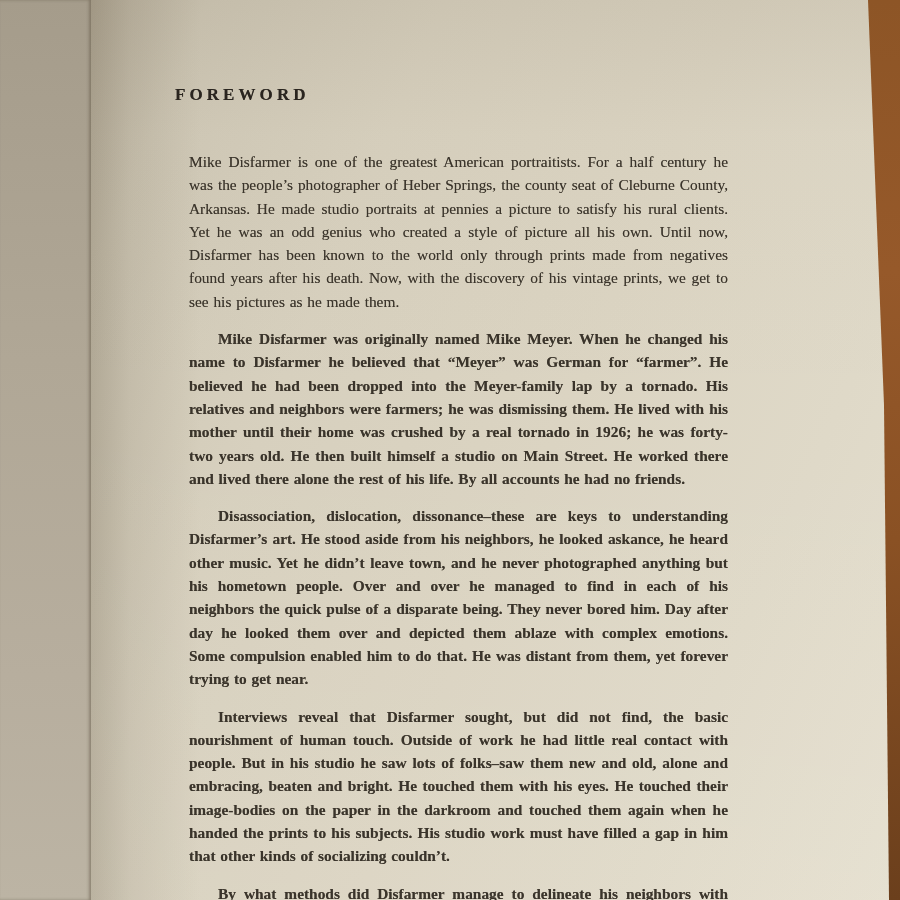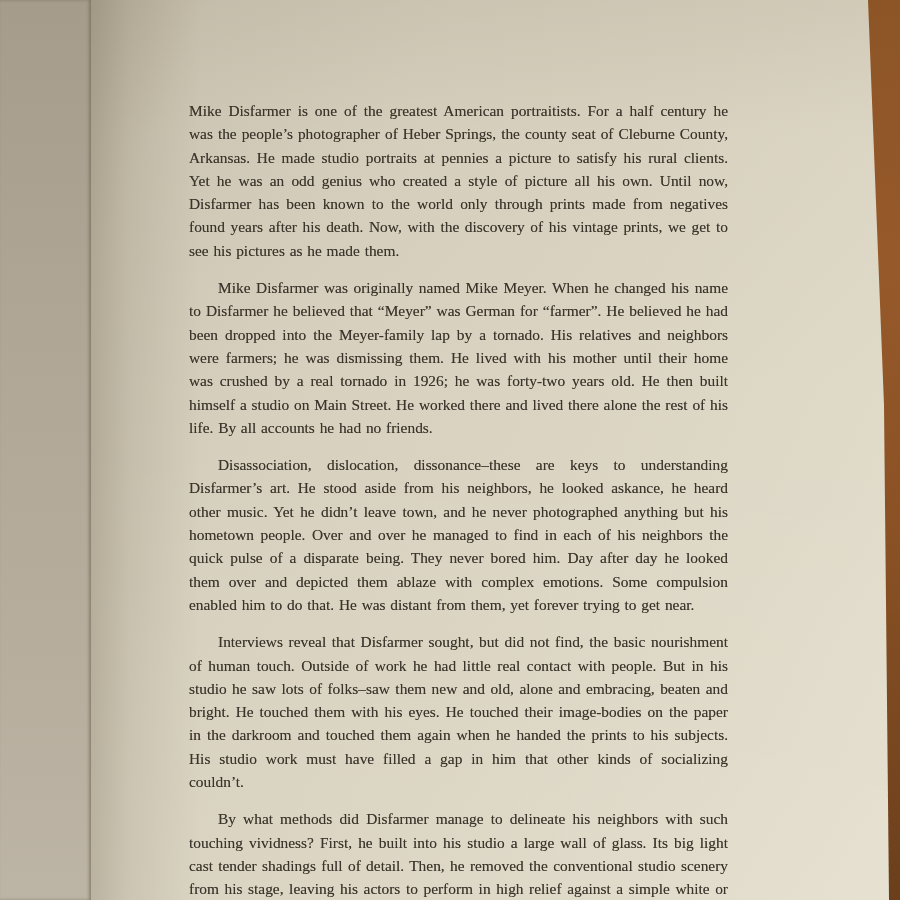--- a/index.html
+++ b/index.html
@@ -98,32 +98,34 @@
   .text-block p {
     margin: 14px;
     font-size: 15.4px;
     line-height: 23.3px;
     text-align: justify;
     word-spacing: 0.06em;
     text-shadow: 0 0 0.6px rgba(62, 54, 42, 0.55);
   }
   .text-block p.indent {
     text-indent: 29px;
+    font-weight: bold;
   }
 </style>
 </head>
 <body>
 
 <div class="scene">
   <div class="wood"></div>
   <div class="left-strip"></div>
   <div class="page">
     <div class="gutter-shade"></div>
     <div class="light-overlay"></div>
     <div class="text-block">
+      <h1>FOREWORD</h1>
       <p>Mike Disfarmer is one of the greatest American portraitists. For a half century he was the people’s photographer of Heber Springs, the county seat of Cleburne County, Arkansas. He made studio portraits at pennies a picture to satisfy his rural clients. Yet he was an odd genius who created a style of picture all his own. Until now, Disfarmer has been known to the world only through prints made from negatives found years after his death. Now, with the discovery of his vintage prints, we get to see his pictures as he made them.</p>
       <p class="indent">Mike Disfarmer was originally named Mike Meyer. When he changed his name to Disfarmer he believed that “Meyer” was German for “farmer”. He believed he had been dropped into the Meyer-family lap by a tornado. His relatives and neighbors were farmers; he was dismissing them. He lived with his mother until their home was crushed by a real tornado in 1926; he was forty-two years old. He then built himself a studio on Main Street. He worked there and lived there alone the rest of his life. By all accounts he had no friends.</p>
       <p class="indent">Disassociation, dislocation, dissonance–these are keys to understanding Disfarmer’s art. He stood aside from his neighbors, he looked askance, he heard other music. Yet he didn’t leave town, and he never photographed anything but his hometown people. Over and over he managed to find in each of his neighbors the quick pulse of a disparate being. They never bored him. Day after day he looked them over and depicted them ablaze with complex emotions. Some compulsion enabled him to do that. He was distant from them, yet forever trying to get near.</p>
       <p class="indent">Interviews reveal that Disfarmer sought, but did not find, the basic nourishment of human touch. Outside of work he had little real contact with people. But in his studio he saw lots of folks–saw them new and old, alone and embracing, beaten and bright. He touched them with his eyes. He touched their image-bodies on the paper in the darkroom and touched them again when he handed the prints to his subjects. His studio work must have filled a gap in him that other kinds of socializing couldn’t.</p>
       <p class="indent">By what methods did Disfarmer manage to delineate his neighbors with such touching vividness? First, he built into his studio a large wall of glass. Its big light cast tender shadings full of detail. Then, he removed the conventional studio scenery from his stage, leaving his actors to perform in high relief against a simple white or black backdrop. Their play was left unscripted, improvised, posed from within. Their outfits were not primped. Disfarmer</p>
     </div>
   </div>
 </div>
 
 </body></html>

